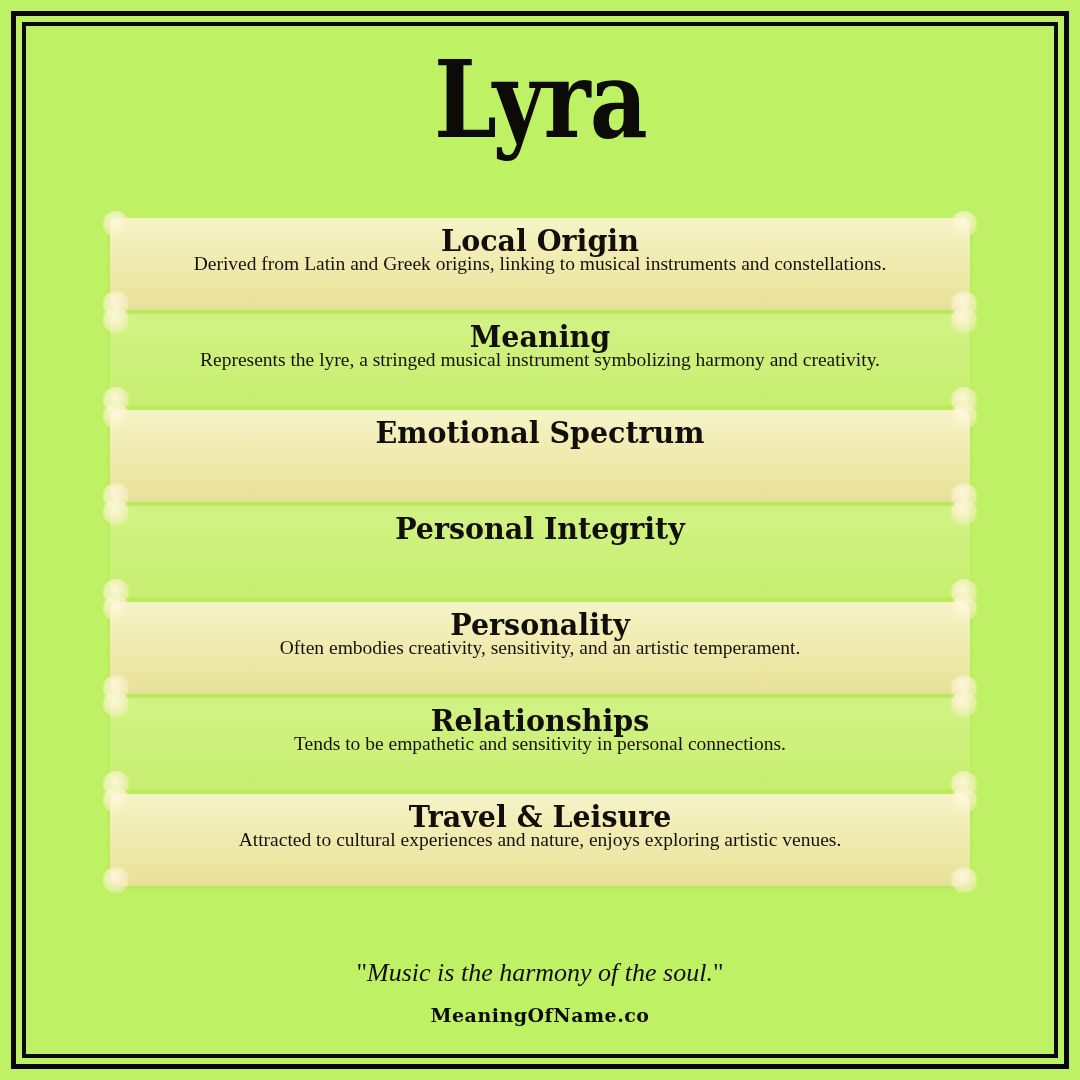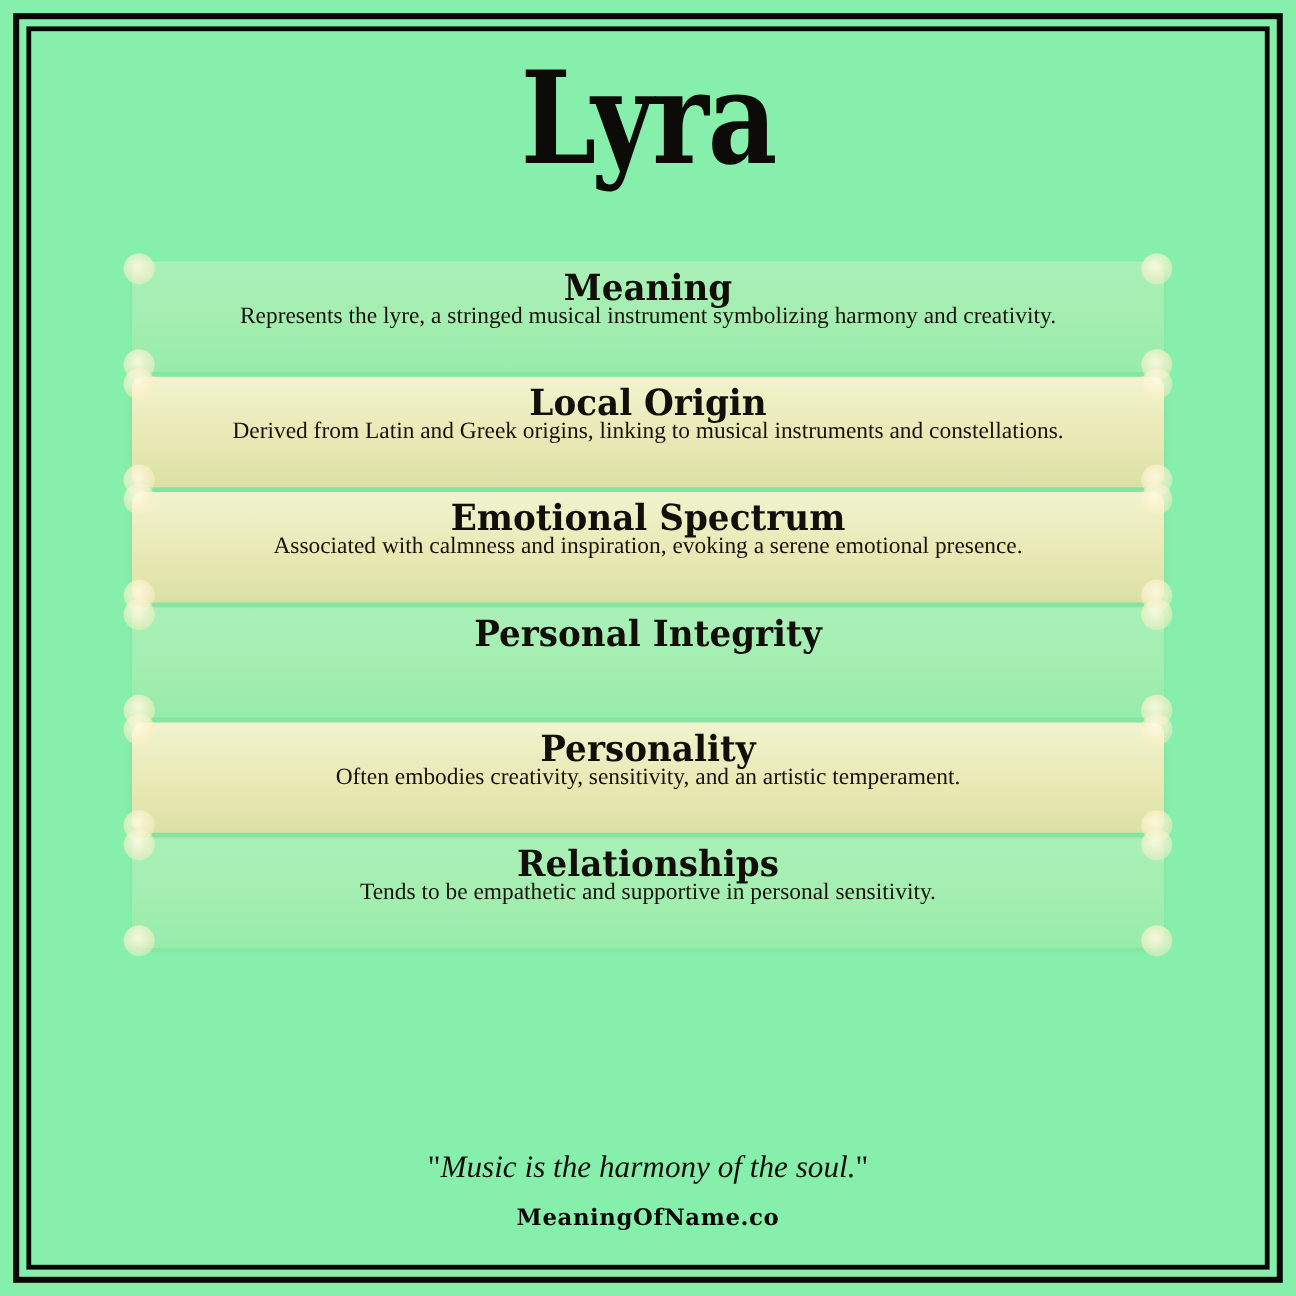--- a/index.html
+++ b/index.html
@@ -11,21 +11,21 @@
     height: 1080px;
     overflow: hidden;
     font-family: "Liberation Serif", "DejaVu Serif", serif;
   }
 
   #poster {
     position: relative;
     width: 1080px;
     height: 1080px;
     box-sizing: border-box;
-    background: #86efac;
+    background: #bef264;
   }
 
   
   .frame-outer {
     position: absolute;
     left: 11px;
     top: 11px;
     right: 11px;
     bottom: 11px;
     border: 5px solid #0a0806;
@@ -173,45 +173,44 @@
 
   <div class="frame-outer"></div>
   <div class="frame-inner"></div>
 
   <div class="content">
 
     <div class="poster-title">Lyra</div>
 
     <div class="cards">
 
+      <div class="card tone-strong">
+        <span class="rivet tl"></span>
+        <span class="rivet tr"></span>
+        <span class="rivet bl"></span>
+        <span class="rivet br"></span>
+        <div class="card-heading">Local Origin</div>
+        <div class="card-body">Derived from Latin and Greek origins, linking to musical instruments and constellations.</div>
+      </div>
+
       <div class="card tone-soft">
         <span class="rivet tl"></span>
         <span class="rivet tr"></span>
         <span class="rivet bl"></span>
         <span class="rivet br"></span>
         <div class="card-heading">Meaning</div>
         <div class="card-body">Represents the lyre, a stringed musical instrument symbolizing harmony and creativity.</div>
       </div>
 
       <div class="card tone-strong">
         <span class="rivet tl"></span>
         <span class="rivet tr"></span>
         <span class="rivet bl"></span>
         <span class="rivet br"></span>
-        <div class="card-heading">Local Origin</div>
-        <div class="card-body">Derived from Latin and Greek origins, linking to musical instruments and constellations.</div>
-      </div>
-
-      <div class="card tone-strong">
-        <span class="rivet tl"></span>
-        <span class="rivet tr"></span>
-        <span class="rivet bl"></span>
-        <span class="rivet br"></span>
         <div class="card-heading">Emotional Spectrum</div>
-        <div class="card-body">Associated with calmness and inspiration, evoking a serene emotional presence.</div>
       </div>
 
       <div class="card tone-soft">
         <span class="rivet tl"></span>
         <span class="rivet tr"></span>
         <span class="rivet bl"></span>
         <span class="rivet br"></span>
         <div class="card-heading">Personal Integrity</div>
       </div>
 
@@ -223,23 +222,31 @@
         <div class="card-heading">Personality</div>
         <div class="card-body">Often embodies creativity, sensitivity, and an artistic temperament.</div>
       </div>
 
       <div class="card tone-soft">
         <span class="rivet tl"></span>
         <span class="rivet tr"></span>
         <span class="rivet bl"></span>
         <span class="rivet br"></span>
         <div class="card-heading">Relationships</div>
-        <div class="card-body">Tends to be empathetic and supportive in personal sensitivity.</div>
-      </div>
-
+        <div class="card-body">Tends to be empathetic and sensitivity in personal connections.</div>
+      </div>
+
+      <div class="card tone-strong">
+        <span class="rivet tl"></span>
+        <span class="rivet tr"></span>
+        <span class="rivet bl"></span>
+        <span class="rivet br"></span>
+        <div class="card-heading">Travel &amp; Leisure</div>
+        <div class="card-body">Attracted to cultural experiences and nature, enjoys exploring artistic venues.</div>
+      </div>
 
     </div>
 
     <div class="footer">
       <div class="quote"><span class="qmark">"</span><span class="qtext">Music is the harmony of the soul.</span><span class="qmark">"</span></div>
       <div class="site">MeaningOfName.co</div>
     </div>
 
   </div>
 </div>

